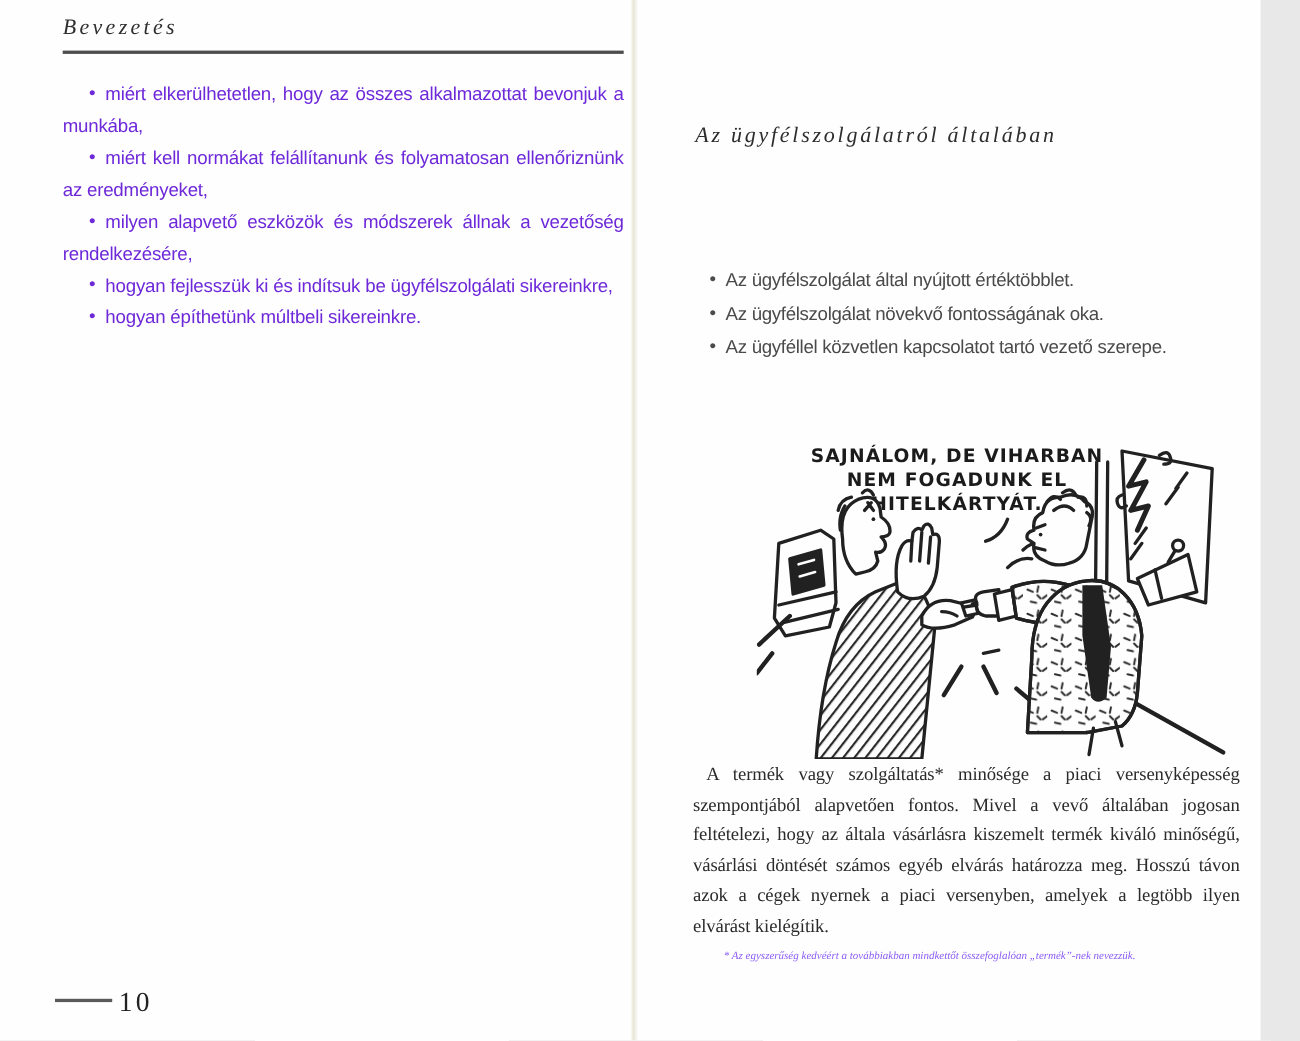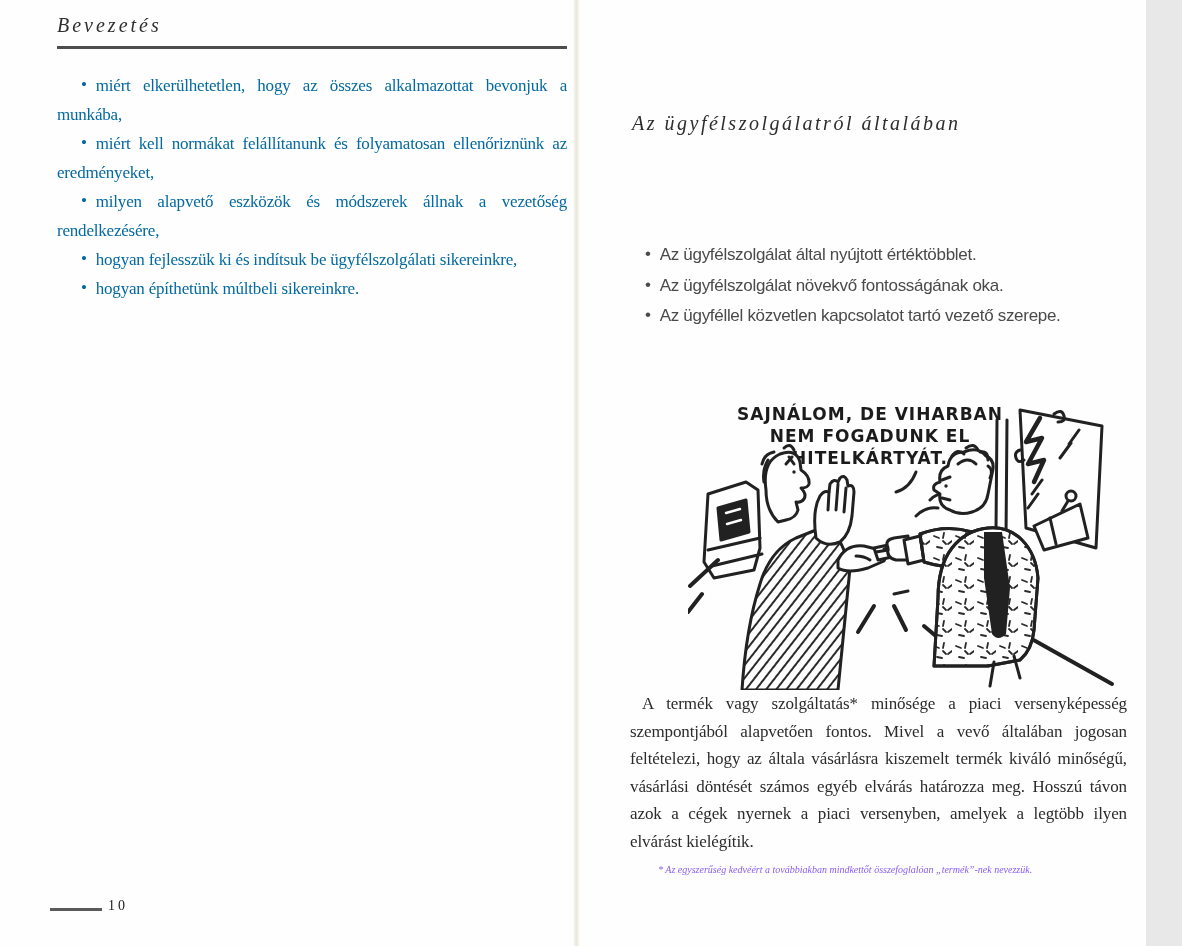--- a/index.html
+++ b/index.html
@@ -11,27 +11,27 @@
   .gutter{position:absolute;left:573px;top:0;width:7px;height:100%;
     background:linear-gradient(90deg,rgba(0,0,0,0) 0%,rgba(214,210,180,.55) 45%,rgba(0,0,0,0) 100%);}
 
   
   .page-left{position:absolute;left:57px;top:14px;width:510px;}
   .pl-header{
     font-family:"Liberation Serif",serif;font-style:italic;font-size:20px;
     letter-spacing:3px;color:#2f2f2f;padding-bottom:9px;
     border-bottom:3px solid #4e4e4e;
   }
-  .pl-bullets{margin-top:22px;color:#0369a1;font-size:17px;line-height:29px;
-    letter-spacing:-0.2px;font-family:Liberation Serif, serif;}
+  .pl-bullets{margin-top:22px;color:#6d28d9;font-size:17px;line-height:29px;
+    letter-spacing:-0.2px;}
   .lb{margin:0 0 0 0;text-align:justify;text-indent:24px;}
   .bdot{display:inline-block;text-indent:0;margin-right:9px;transform:translateY(-1px);}
   .page-num-row{position:absolute;left:50px;top:898px;display:flex;align-items:flex-start;}
   .pn-rule{width:52px;height:3px;background:#5a5a5a;margin-top:10px;}
-  .pn-num{font-family:"Liberation Serif",serif;font-size:14px;letter-spacing:3px;
+  .pn-num{font-family:"Liberation Serif",serif;font-size:25px;letter-spacing:3px;
     color:#222;margin-left:6px;}
 
   
   .page-right{position:absolute;left:630px;top:0;width:497px;height:946px;}
   .r-title{position:absolute;top:58px;left:0;
     font-family:"Liberation Serif",serif;font-style:italic;font-size:49px;
     color:#2a2a2a;line-height:1;}
   .r-subtitle{position:absolute;top:112px;left:2px;
     font-family:"Liberation Serif",serif;font-style:italic;font-size:20px;
     letter-spacing:2.5px;color:#2d2d2d;}

